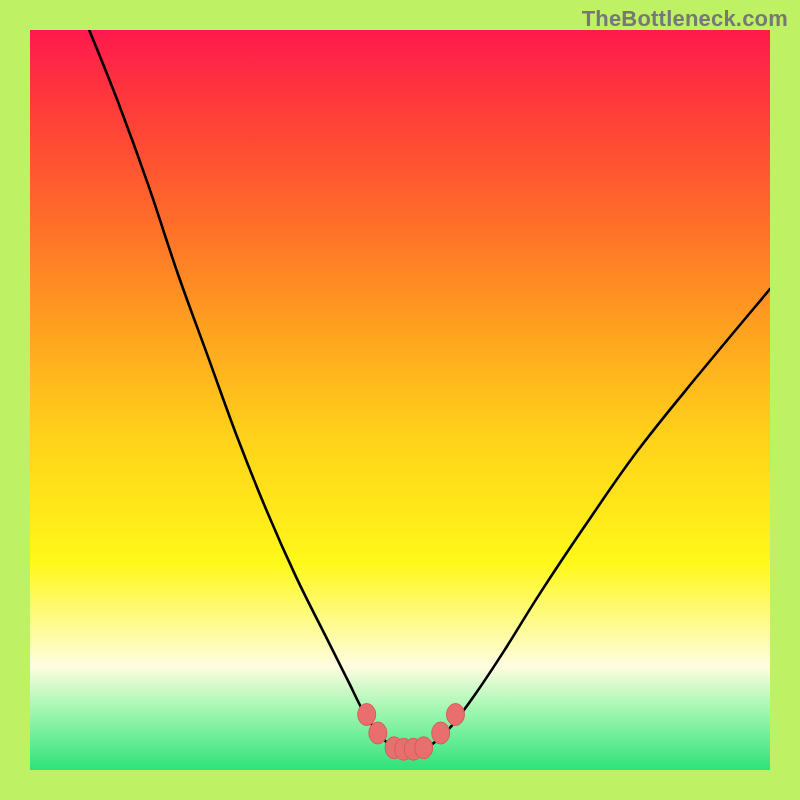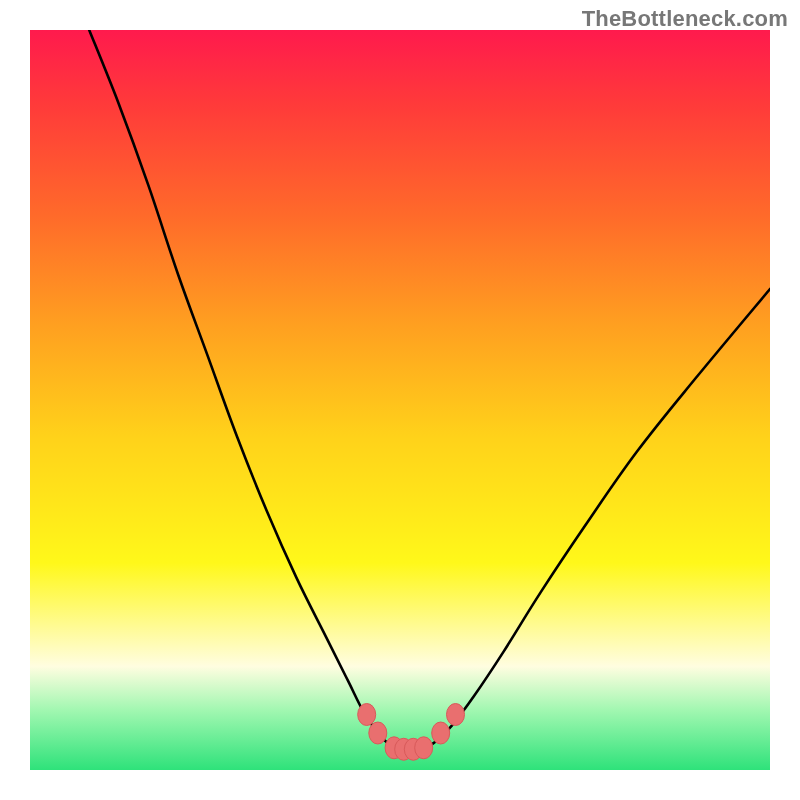--- a/index.html
+++ b/index.html
@@ -1,20 +1,20 @@
 <!DOCTYPE html>
 <html><head>
 <meta charset="utf-8">
 <style>
   * { margin: 0; padding: 0; box-sizing: border-box; }
   html, body { width: 800px; height: 800px; overflow: hidden; background: #000; }
   .frame {
     width: 800px;
     height: 800px;
-    background: #ffffff;
+    background: #bef264;
     position: relative;
   }
   .plot {
     position: absolute;
     left: 30px;
     top: 30px;
     width: 740px;
     height: 740px;
     background: linear-gradient(to bottom,
       #ff1a4d 0%,

